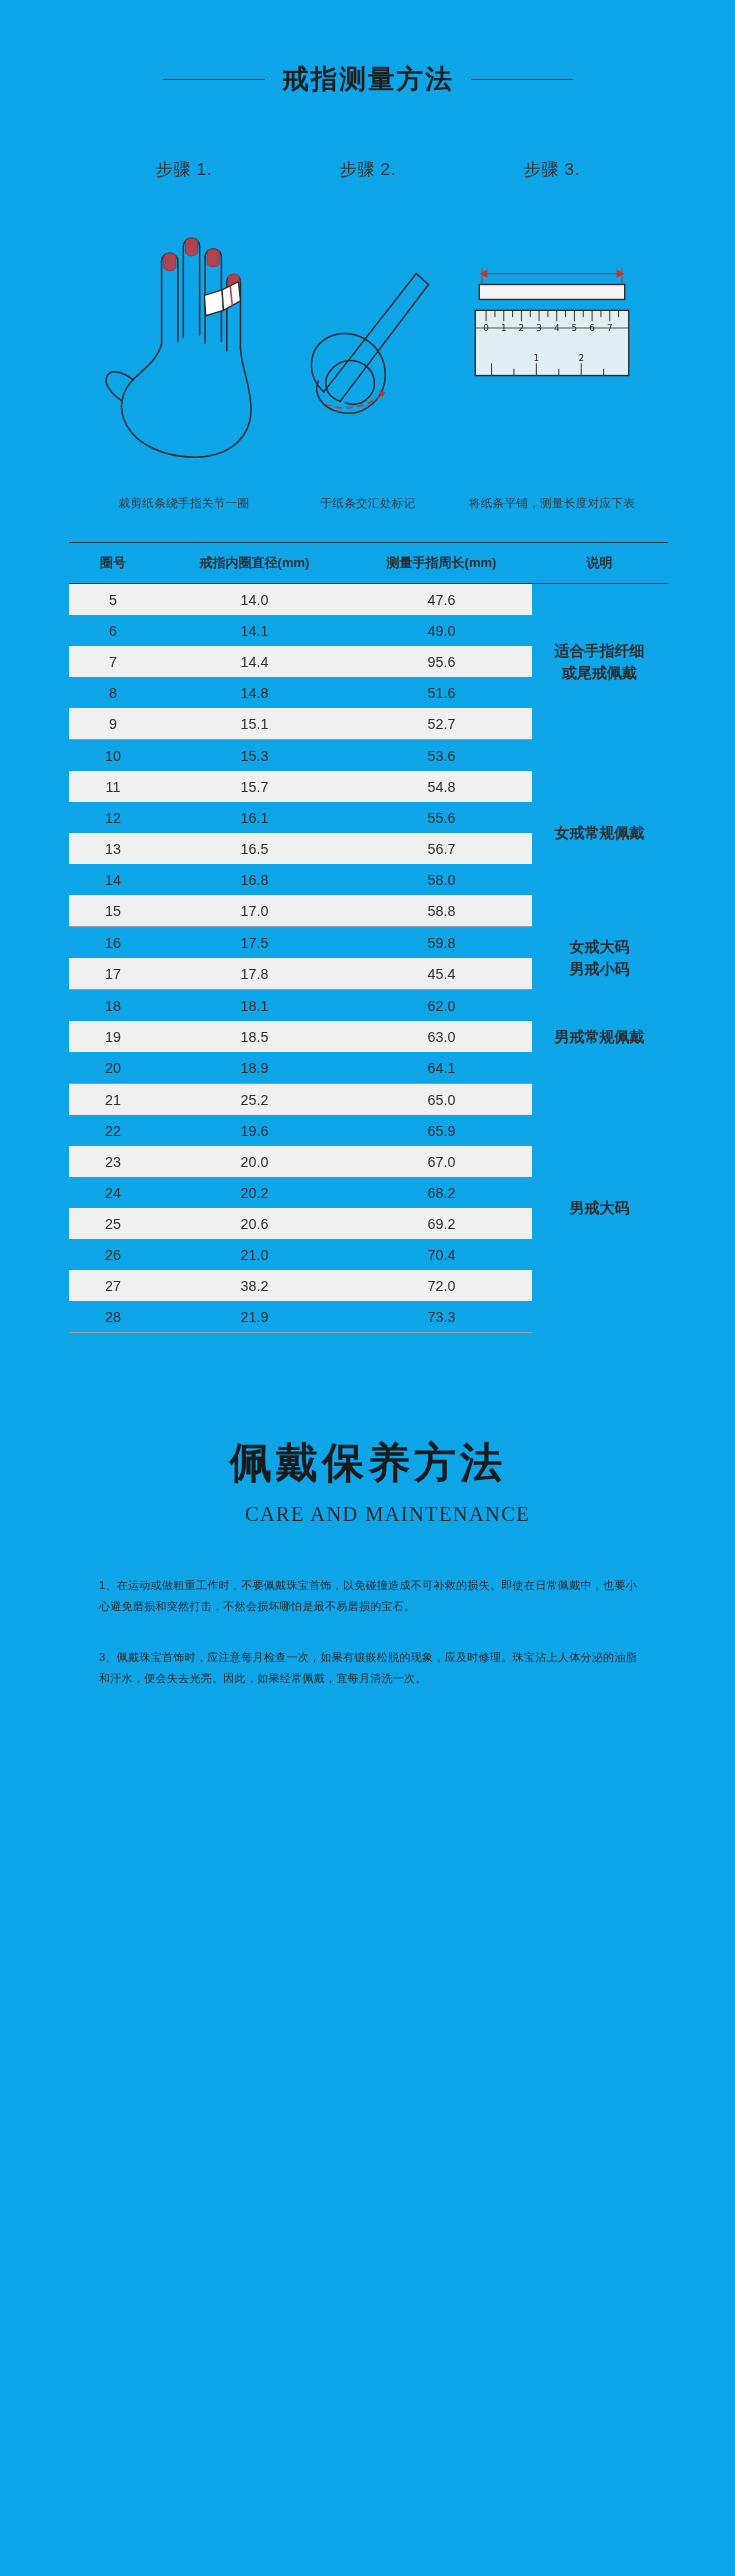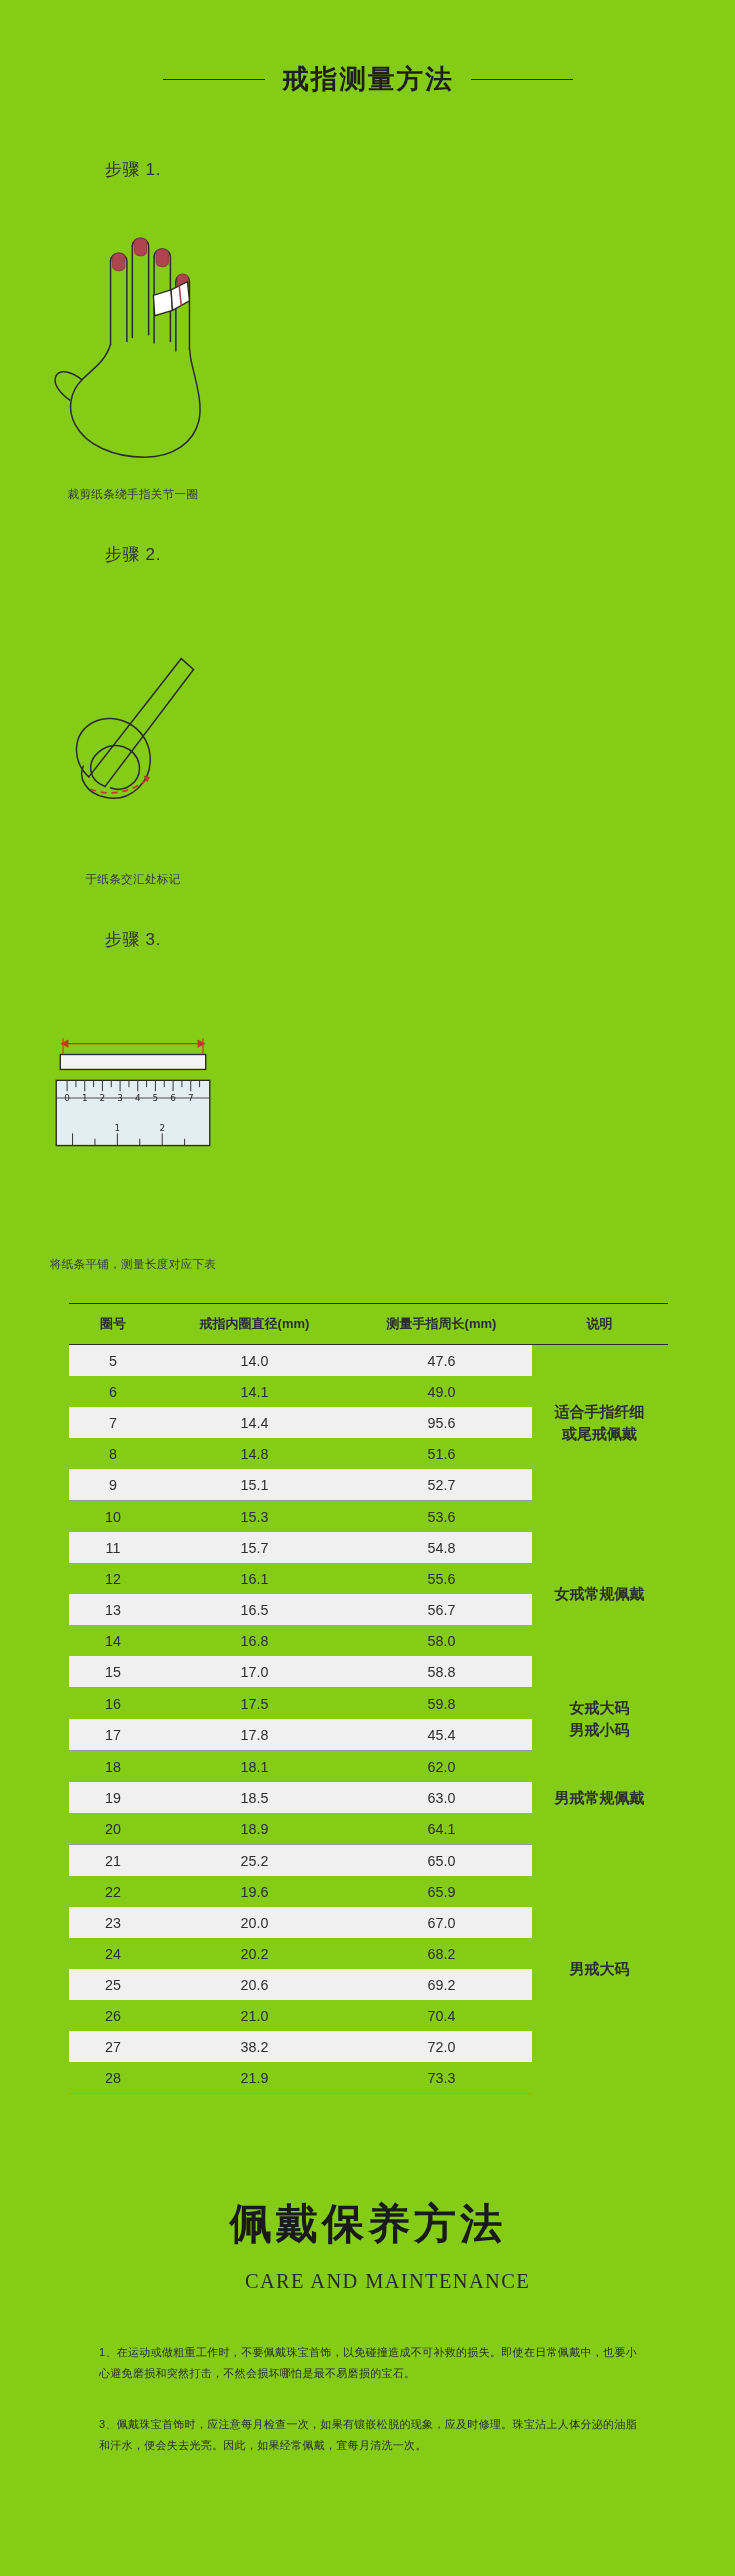--- a/index.html
+++ b/index.html
@@ -5,21 +5,21 @@
   * { box-sizing: border-box; }
   html, body {
     margin: 0; padding: 0;
     background: #ffffff;
     font-family: "Liberation Sans", sans-serif;
   }
   .page {
     width: 736px;
     min-height: 2576px;
     margin: 0 auto;
-    background: #84cc16;
+    background: #0ea5e9;
     position: relative;
     padding-top: 61px;
   }
 
   
   .title-row {
     display: flex;
     align-items: center;
     justify-content: center;
     gap: 17.7px;
@@ -35,23 +35,21 @@
     letter-spacing: 2px;
     color: #1f1f1f;
     font-weight: 700;
     white-space: nowrap;
   }
 
   
   .steps {
     display: flex;
     justify-content: center;
-    gap: 41px;
     padding: 0 41px;
-    flex-direction: column;
   }
   .step {
     width: 184px;
     display: flex;
     flex-direction: column;
     align-items: center;
   }
   .step-label {
     font-size: 17px;
     color: #333;
@@ -61,21 +59,21 @@
   .step-art {
     height: 266px;
     width: 184px;
     display: flex;
     align-items: center;
     justify-content: center;
   }
   .step-caption {
     font-size: 11.6px;
     color: #3a3a3a;
-    margin-top: 17px;
+    margin-top: 26px;
     text-align: right;
     letter-spacing: 0.3px;
     white-space: nowrap;
   }
 
   
   .table-wrap {
     margin: 31px auto 0;
     width: 599px;
   }
@@ -129,21 +127,21 @@
     font-size: 42px;
     font-weight: 700;
     letter-spacing: 4.1px;
     color: #1a1a1a;
   }
   .care-subtitle {
     font-family: "Liberation Serif", serif;
     font-size: 20.4px;
     letter-spacing: 1.4px;
     color: #2a2a2a;
-    margin-top: 18px;
+    margin-top: 12px;
     padding-left: 39px;
   }
   .care-body {
     margin: 49px auto 0;
     width: 538px;
     text-align: left;
   }
   .care-para {
     font-size: 11px;
     line-height: 1.95;

